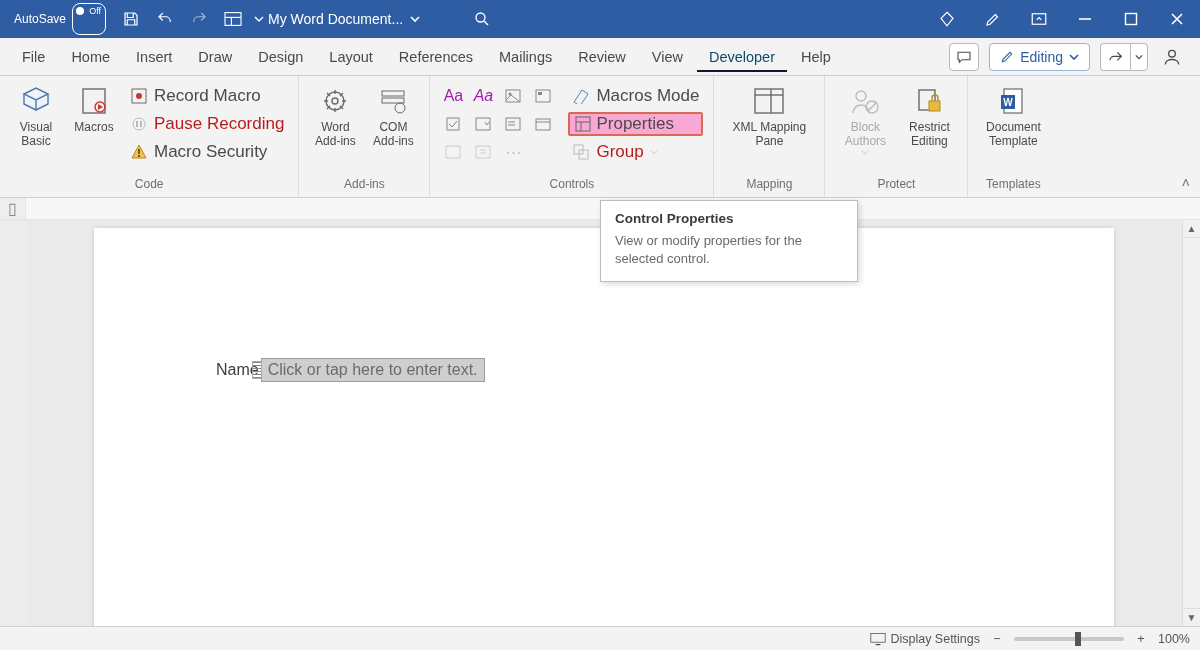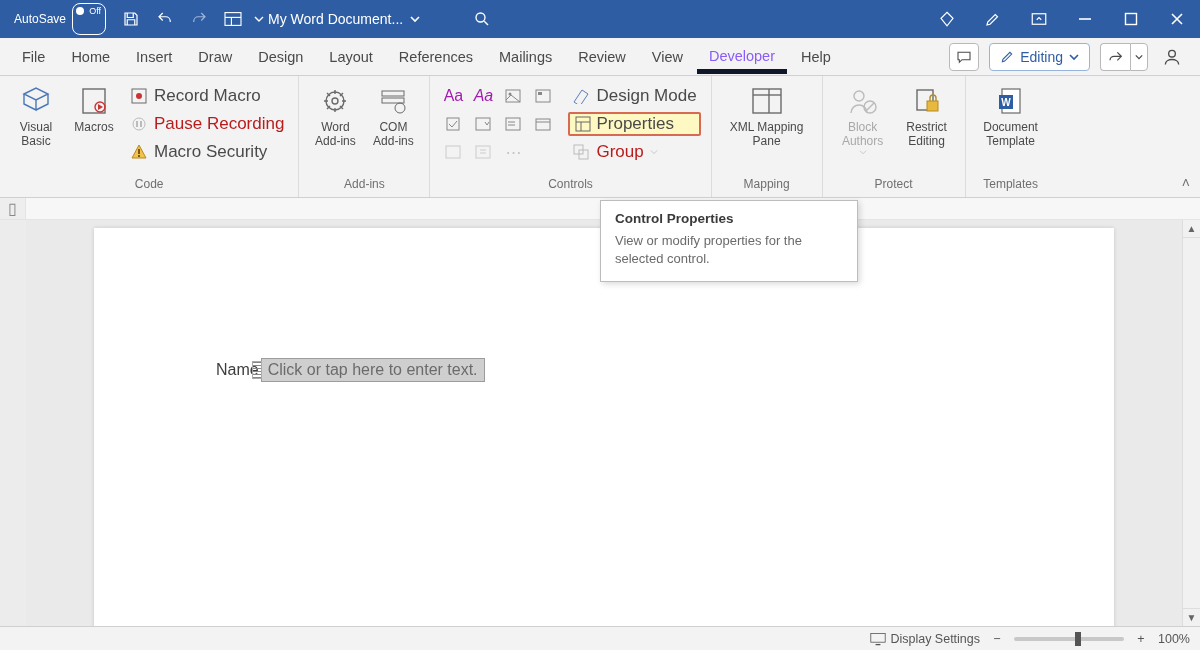--- a/index.html
+++ b/index.html
@@ -16,21 +16,21 @@
   .autosave .toggle { width: 34px; height: 32px; border: 1px solid #fff; border-radius: 8px; position: relative; }
   .autosave .toggle .knob { width: 8px; height: 8px; background: #fff; border-radius: 50%; position: absolute; top: 3px; left: 3px; }
   .autosave .off-label { font-size: 9px; position: absolute; right: 4px; top: 1.5px; color:#fff; }
   .titlebar .doc-title { font-size: 14px; }
   .titlebar .search { width: 30px; display:flex; justify-content:center; margin-left:40px;}
   .win-btn { width: 46px; height: 38px; display: flex; align-items: center; justify-content: center; cursor: pointer; }
 
   
   .tabs-row { height: 38px; background: #F3F3F3; border-bottom: 1px solid #d0d0d0; display: flex; align-items: center; padding: 0 6px 0 10px; gap: 2px; }
   .tab { padding: 8px 12px; font-size: 14.5px; color: #4a4a4a; cursor: pointer; }
-  .tab.active { color: #8b5cf6; border-bottom: 5px solid #0f172a; padding-bottom: 5px; font-weight: 400; }
+  .tab.active { color: #0c4a6e; border-bottom: 2px solid #0f172a; padding-bottom: 5px; font-weight: 400; }
   .tabs-right { margin-left: auto; display: flex; align-items: center; gap: 10px; padding-right: 8px; }
   .pill-btn { height: 28px; border: 1px solid #b9b9b9; border-radius: 4px; display: flex; align-items: center; padding: 0 10px; gap: 6px; font-size: 14px; color: #4a4a4a; cursor: pointer; background:#fff;}
   .pill-btn.editing { color: #2E5DA4; border-color: #97b4dd; }
   .pill-btn svg { stroke: currentColor; }
   .icon-btn-sm { width: 30px; height: 28px; border: 1px solid #b9b9b9; border-radius: 4px; display:flex; align-items:center; justify-content:center; cursor:pointer; background:#fff; color:#4a4a4a;}
   .share-split { display:flex; }
   .share-split .l { border:1px solid #b9b9b9; border-right:none; border-radius:4px 0 0 4px; width:30px; height:28px; display:flex; align-items:center; justify-content:center; background:#fff; color:#4a4a4a;}
   .share-split .r { border:1px solid #b9b9b9; border-radius:0 4px 4px 0; width:18px; height:28px; display:flex; align-items:center; justify-content:center; background:#fff; color:#4a4a4a;}
 
   
@@ -42,21 +42,21 @@
   .big-btn .ico { width: 34px; height: 34px; display:flex; align-items:center; justify-content:center;}
   .big-btn .lbl { font-size: 12px; color: #4a4a4a; text-align: center; line-height: 14px; }
   .big-btn.disabled .lbl { color: #a8a8a8; }
   .stack-btns { display: flex; flex-direction: column; gap: 4px; padding-top:4px;}
   .row-btn { display: flex; align-items: center; gap: 6px; font-size: 17px; color: #4a4a4a; cursor: pointer; height:24px; padding:0 4px;}
   .row-btn.disabled { color: #b91c1c; }
   .row-btn .ri { width: 18px; height: 18px; display:flex; align-items:center; justify-content:center;}
   .ctrl-grid { display: grid; grid-template-columns: repeat(4, 26px); grid-auto-rows: 24px; gap: 4px; padding-top:4px;}
   .ctrl-cell { border: 1px solid transparent; display:flex; align-items:center; justify-content:center; cursor:pointer; color:#a21caf;}
   .ctrl-cell.disabled { color: #c5c5c5; cursor:default;}
-  .highlight-btn { border: 2px solid #d66a52; border-radius: 2px; padding: 2px 6px 2px 4px; display:flex; align-items:center; gap:4px; background:#fef9c3;}
+  .highlight-btn { border: 2px solid #d66a52; border-radius: 2px; padding: 2px 6px 2px 4px; display:flex; align-items:center; gap:4px; background:#f9a8d4;}
   .collapse-caret { position:absolute; right:10px; bottom:6px; color:#6f6f6f; cursor:pointer; font-size:14px;}
 
   
   .ruler-area { height: 22px; background: #f7f7f7; border-bottom: 1px solid #e4e4e4; display:flex;}
   .ruler-corner { width: 26px; border-right:1px solid #e4e4e4; background:#eee; display:flex; align-items:center; justify-content:center; color:#888;}
   .ruler-strip { flex:1; position:relative; }
 
   
   .workspace { position: absolute; top: 220px; left: 0; right: 0; bottom: 24px; background: #eaeaea; display: flex; }
   .vgutter { width: 26px; background:#ececec; border-right:0px solid #ddd;}
@@ -360,21 +360,21 @@
           </div>
         <div class="ctrl-cell disabled">⋯</div>
       </div>
       <div class="stack-btns" style="margin-left:6px;">
         <div class="row-btn">
             <span class="ri">
               <svg width="18" height="16">
                 <path d="M2 14L10 2l6 4-8 12z" stroke="#5a7fb4" fill="none"></path>
               </svg>
             </span>
-            <span>Design Mode</span>
+            <span>Macros Mode</span>
           </div>
         <div class="row-btn highlight-btn">
             <span class="ri">
               <svg width="16" height="16">
                 <rect x="1" y="1" width="14" height="14" stroke="#666" fill="none"></rect>
                 <line x1="1" y1="6" x2="15" y2="6" stroke="#666"></line>
                 <line x1="6" y1="6" x2="6" y2="15" stroke="#666"></line>
               </svg>
             </span>
             <span>Properties</span>

